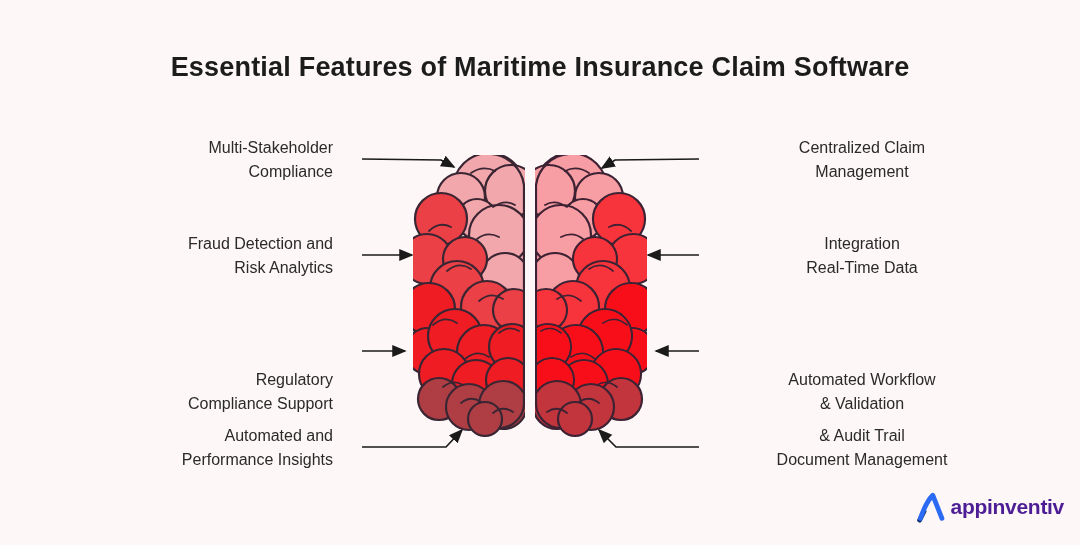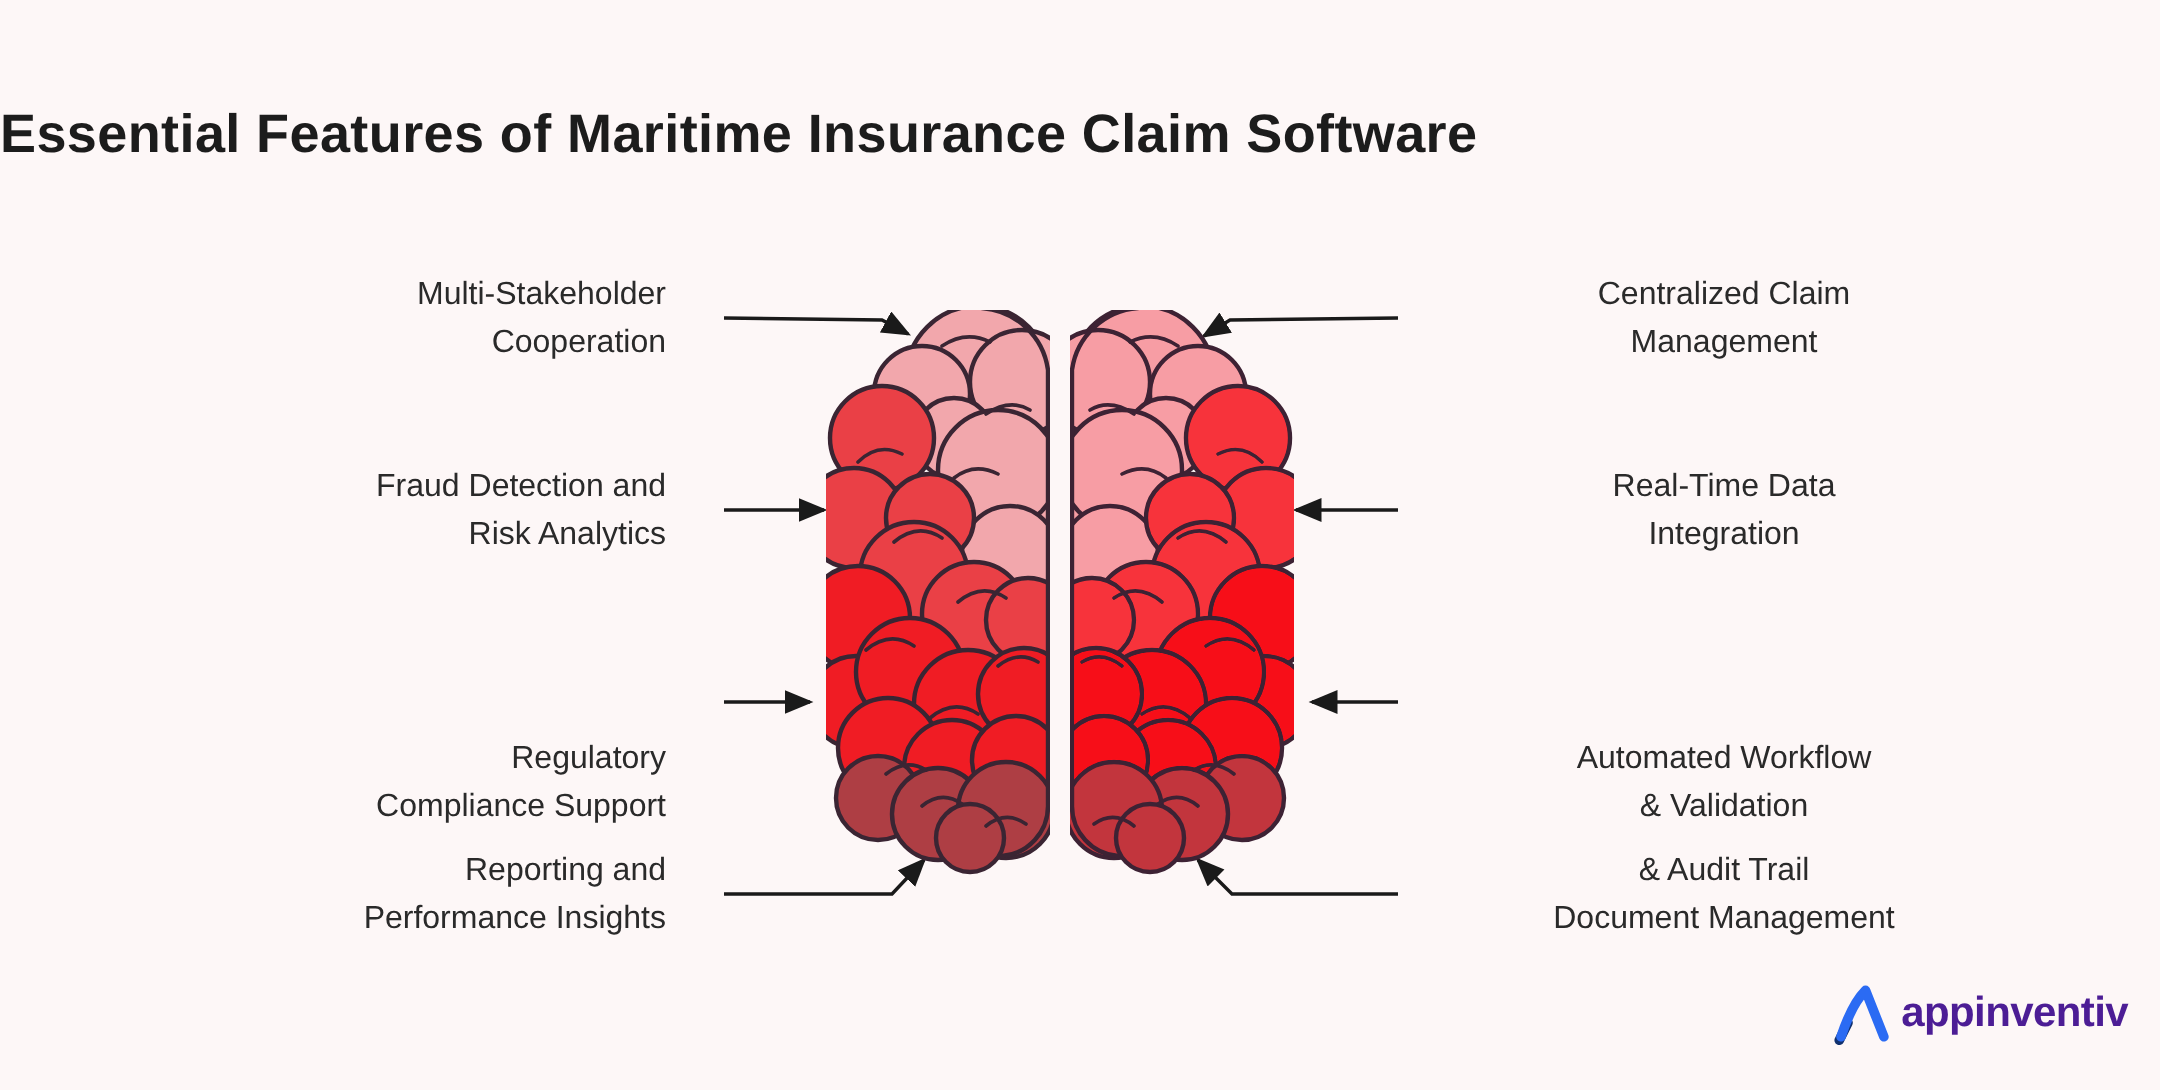--- a/index.html
+++ b/index.html
@@ -3,21 +3,21 @@
 <meta charset="utf-8">
 <style>
   * { margin:0; padding:0; box-sizing:border-box; }
   body { background:#e8e8e8; font-family:"Liberation Sans", sans-serif; }
   .canvas {
     position:relative; width:1080px; height:545px;
     background:#FDF7F7; overflow:hidden;
   }
   .title {
     position:absolute; top:52px; left:0; width:1080px;
-    font-size:27px; font-weight:700;
+    text-align:center; font-size:27px; font-weight:700;
     color:#1c1c1c; letter-spacing:0.2px;
   }
   .feature {
     position:absolute; font-size:16px; font-weight:400;
     line-height:24px; color:#2a2a2a; width:280px;
   }
   .feature.left  { right:747px; text-align:right; }
   .feature.right { left:722px;  text-align:center;  }
   .row1 { top:136px; } .row2 { top:232px; }
   .row3 { top:328px;margin-top:40px; } .row4 { top:424px; }
@@ -34,41 +34,41 @@
 </style>
 </head>
 <body>
 
 <div class="canvas">
 
   <h1 class="title">Essential Features of Maritime Insurance Claim Software</h1>
 
   <div class="feature left row1">
     <div>Multi-Stakeholder</div>
-    <div>Cooperation</div>
+    <div>Compliance</div>
   </div>
   <div class="feature left row2">
     <div>Fraud Detection and</div>
     <div>Risk Analytics</div>
   </div>
   <div class="feature left row3">
     <div>Regulatory</div>
     <div>Compliance Support</div>
   </div>
   <div class="feature left row4">
-    <div>Reporting and</div>
+    <div>Automated and</div>
     <div>Performance Insights</div>
   </div>
   <div class="feature right row1">
     <div>Centralized Claim</div>
     <div>Management</div>
   </div>
   <div class="feature right row2">
+    <div>Integration</div>
     <div>Real-Time Data</div>
-    <div>Integration</div>
   </div>
   <div class="feature right row3">
     <div>Automated Workflow</div>
     <div>&amp; Validation</div>
   </div>
   <div class="feature right row4">
     <div>&amp; Audit Trail</div>
     <div>Document Management</div>
   </div>
 

